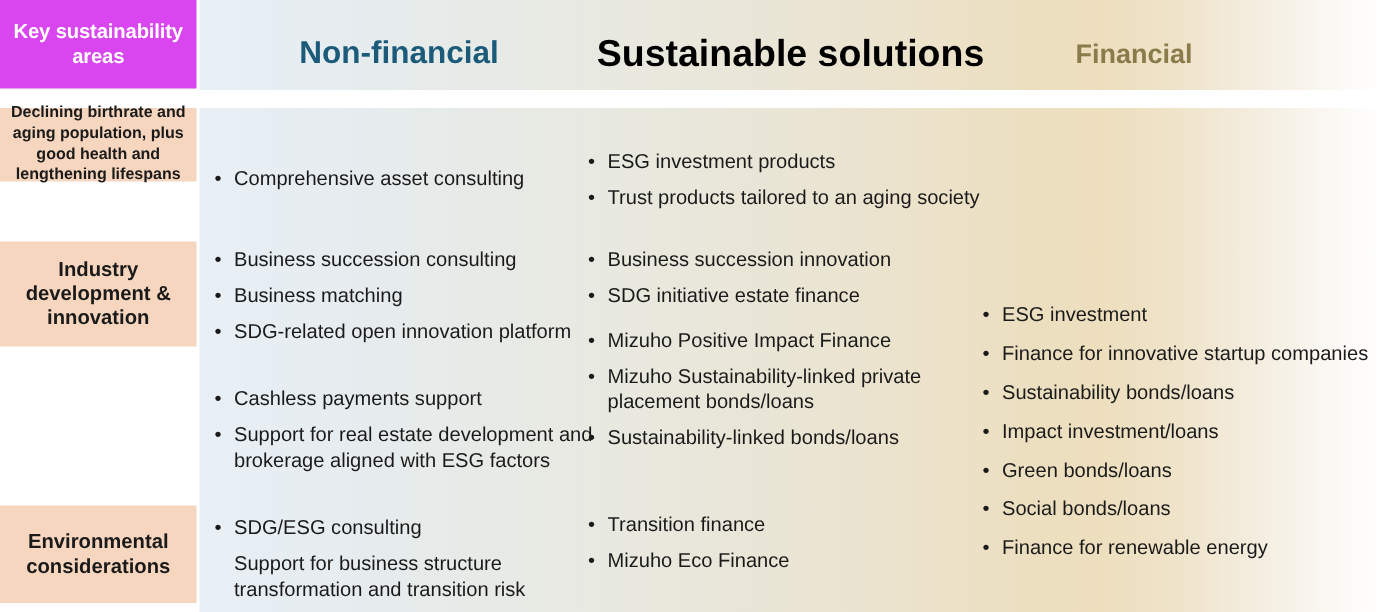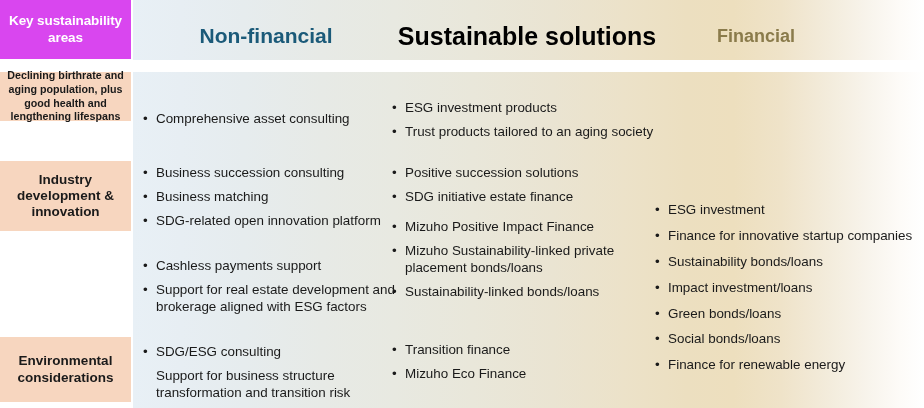--- a/index.html
+++ b/index.html
@@ -252,21 +252,21 @@
         <span class="txt">ESG investment products</span>
       </div>
       <div class="bullet-row">
         <span class="dot">•</span>
         <span class="txt">Trust products tailored to an aging society</span>
       </div>
     </div>
   <div class="block" id="c2-r1">
       <div class="bullet-row">
         <span class="dot">•</span>
-        <span class="txt">Positive succession solutions</span>
+        <span class="txt">Business succession innovation</span>
       </div>
       <div class="bullet-row">
         <span class="dot">•</span>
         <span class="txt">SDG initiative estate finance</span>
       </div>
     </div>
   <div class="block" id="c2-r2">
       <div class="bullet-row">
         <span class="dot">•</span>
         <span class="txt">Mizuho Positive Impact Finance</span>

